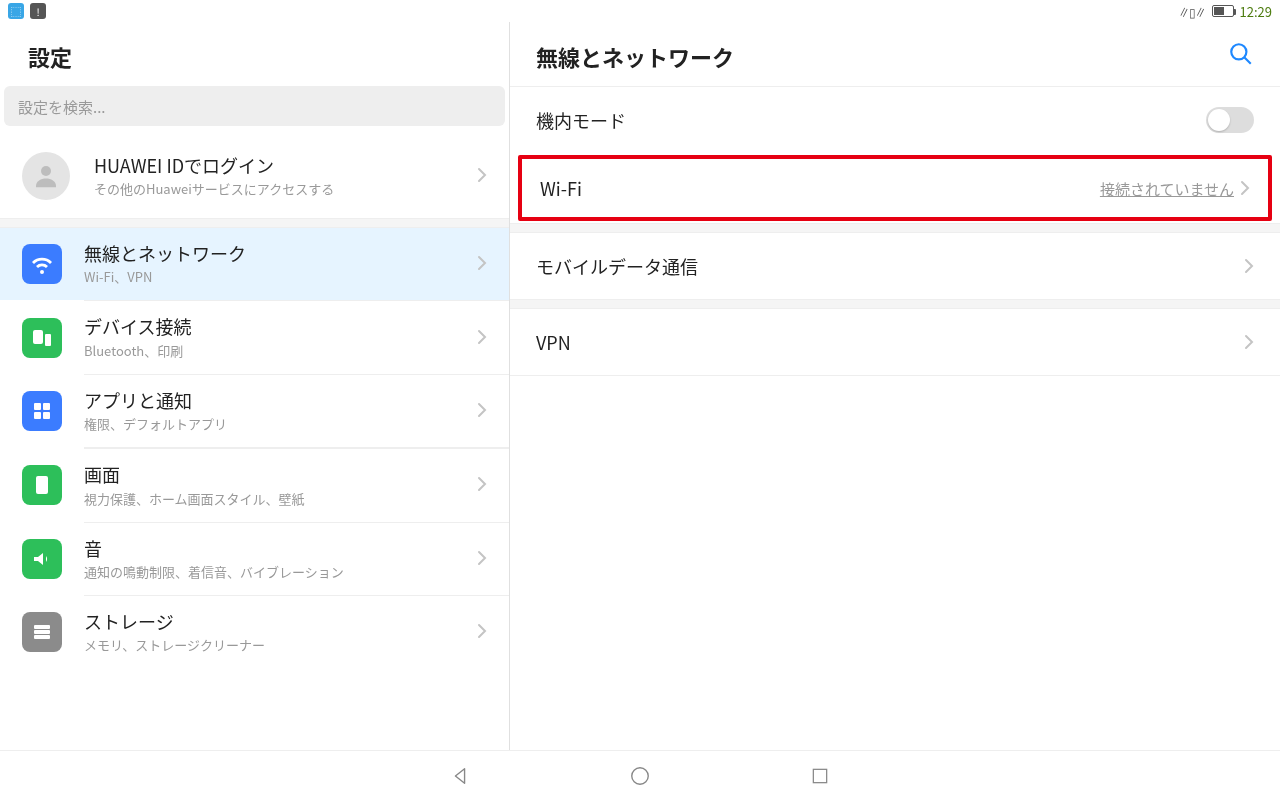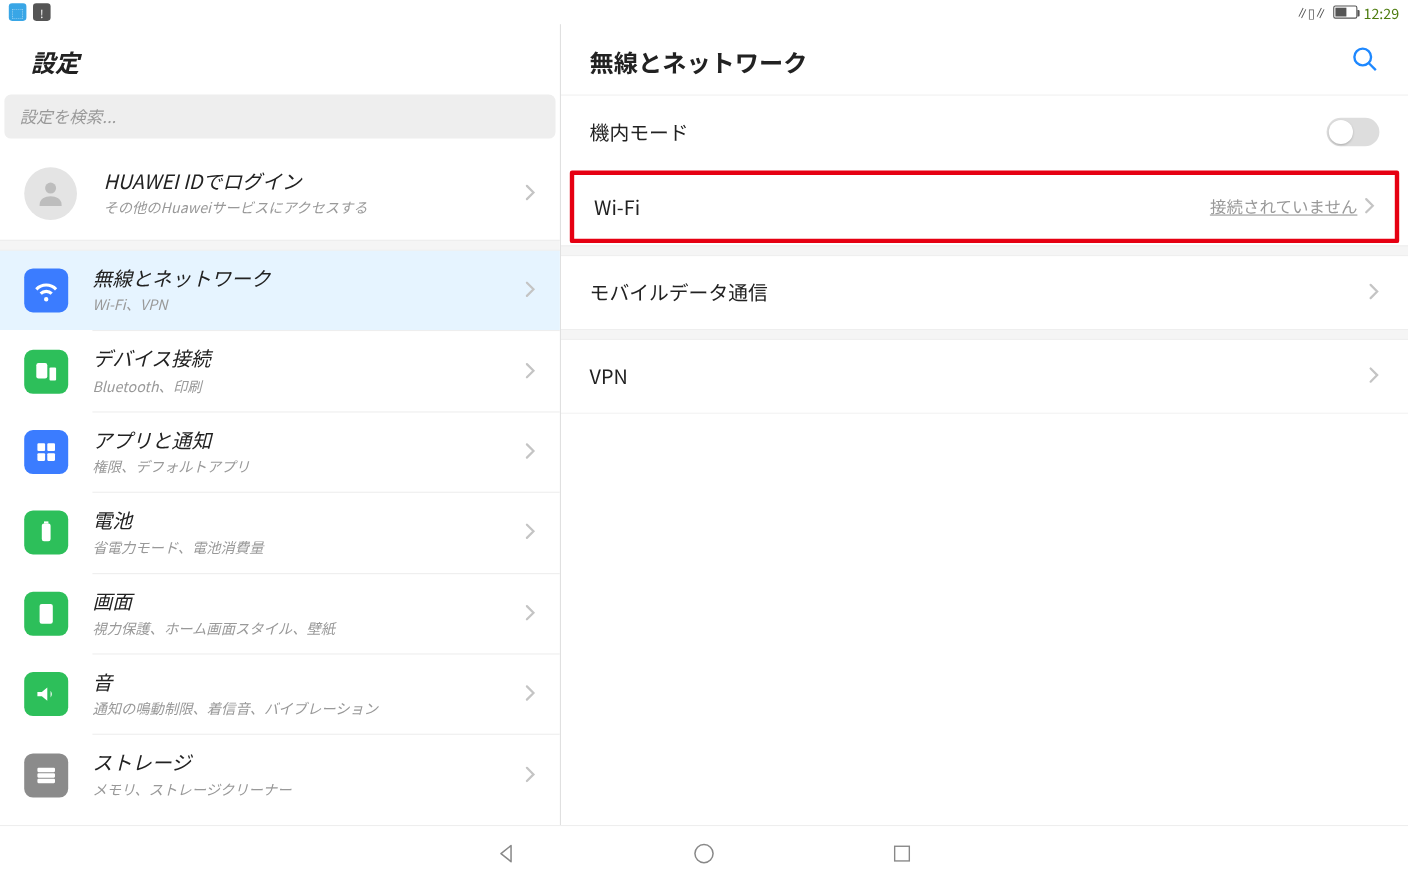--- a/index.html
+++ b/index.html
@@ -8,21 +8,21 @@
 .statusbar .left,.statusbar .right { display:flex; align-items:center; gap:6px; }
 .mini-icon { width:16px; height:16px; border-radius:3px; display:inline-flex; align-items:center; justify-content:center; font-size:10px; color:#fff; }
 .mini-icon.blue { background:#39a6e6; }
 .mini-icon.dark { background:#555; }
 .vibrate-icon { font-size:12px; color:#555; letter-spacing:-1px; }
 .battery { width:22px; height:12px; border:1px solid #555; border-radius:2px; position:relative; }
 .battery::after { content:""; position:absolute; right:-3px; top:3px; width:2px; height:6px; background:#555; border-radius:0 1px 1px 0; }
 .battery .fill { position:absolute; left:1px; top:1px; bottom:1px; width:50%; background:#555; }
 .clock { font-size:13px; color:#4d7c0f; }
 .split { display:flex; height:calc(100% - 22px - 50px); }
-.sidebar { width:510px; border-right:1px solid #e0e0e0; background:#fff; overflow:hidden;font-style:italic; }
+.sidebar { width:510px; border-right:1px solid #e0e0e0; background:#fff; overflow:hidden; }
 .main { flex:1; background:#fff; overflow:hidden; }
 .sidebar-header { padding:18px 28px 14px; }
 .sidebar-header h1 { font-size:22px; font-weight:600; }
 .search-wrap { padding:0 4px 8px; }
 .search { background:#eee; border-radius:6px; height:40px; display:flex; align-items:center; padding:0 14px; color:#999; font-size:15px; }
 .row { display:flex; align-items:center; padding:14px 22px; position:relative; cursor:pointer; }
 .row.login { padding:18px 22px; }
 .row .ico { width:40px; height:40px; border-radius:8px; margin-right:22px; display:flex; align-items:center; justify-content:center; flex-shrink:0; }
 .row .ico svg { width:24px; height:24px; }
 .row .txt { flex:1; min-width:0; }
@@ -148,35 +148,20 @@
       <div class="txt">
         <div class="title">アプリと通知</div>
         <div class="sub">権限、デフォルトアプリ</div>
       </div>
       <span class="chev"><svg width="10" height="16" viewBox="0 0 10 16" fill="none">
             <path d="M2 2l6 6-6 6" stroke="currentColor" stroke-width="2" stroke-linecap="round"></path>
           </svg></span>
     </div>
     <div class="divider-inset"></div>
 
-    <div class="row">
-      <div class="ico ico-batt">
-        <svg viewBox="0 0 24 24" fill="#fff">
-            <rect x="8" y="4" width="8" height="16" rx="2"></rect>
-            <rect x="10" y="2" width="4" height="2"></rect>
-          </svg>
-      </div>
-      <div class="txt">
-        <div class="title">電池</div>
-        <div class="sub">省電力モード、電池消費量</div>
-      </div>
-      <span class="chev"><svg width="10" height="16" viewBox="0 0 10 16" fill="none">
-            <path d="M2 2l6 6-6 6" stroke="currentColor" stroke-width="2" stroke-linecap="round"></path>
-          </svg></span>
-    </div>
     <div class="divider-inset"></div>
 
     <div class="row">
       <div class="ico ico-screen">
         <svg viewBox="0 0 24 24" fill="#fff">
             <rect x="6" y="3" width="12" height="18" rx="2"></rect>
           </svg>
       </div>
       <div class="txt">
         <div class="title">画面</div>

